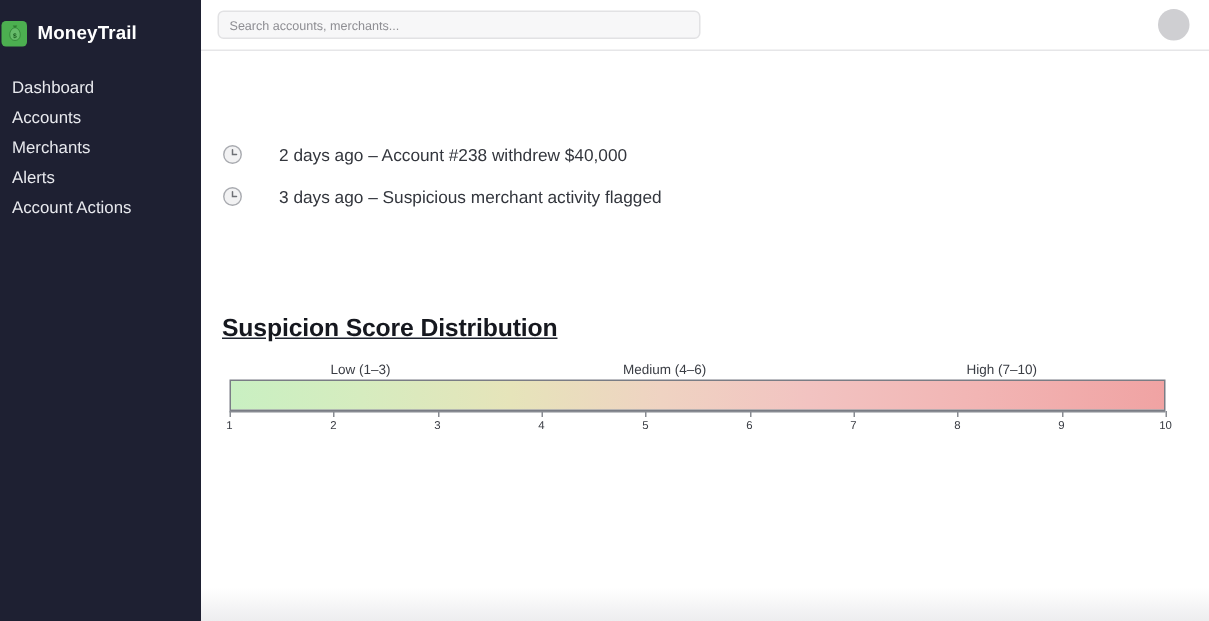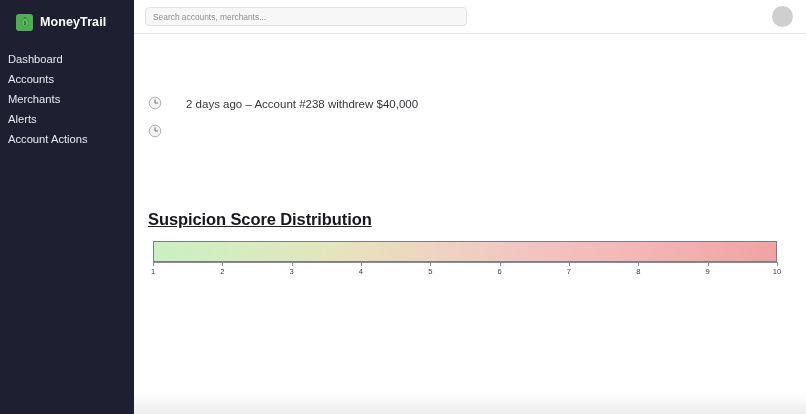--- a/index.html
+++ b/index.html
@@ -29,21 +29,21 @@
     background: #1e2032;
     display: flex;
     flex-direction: column;
     box-sizing: border-box;
     padding-top: 9px;
   }
   .brand {
     display: flex;
     align-items: center;
     gap: 7px;
-    padding: 0 0 0 16px;
+    padding: 0 0 0 1px;
     height: 26px;
   }
   .brand-icon {
     width: 17px;
     height: 17px;
     border-radius: 3px;
     background: #4caf50;
     display: flex;
     align-items: center;
     justify-content: center;
@@ -275,30 +275,36 @@
               <path d="M12 6.5V12h4.6" stroke="#6e7075" stroke-width="1.7" fill="none" stroke-linecap="round"></path>
             </svg>
             <span class="activity-text">2 days ago – Account #238 withdrew $40,000</span>
           </div>
 
           <div class="activity-item">
             <svg class="clock-icon" viewBox="0 0 24 24">
               <circle cx="12" cy="12" r="10" fill="#f2f2f3" stroke="#a9abb0" stroke-width="1.6"></circle>
               <path d="M12 6.5V12h4.6" stroke="#6e7075" stroke-width="1.7" fill="none" stroke-linecap="round"></path>
             </svg>
+            <span class="activity-text">3 days ago – Suspicious merchant activity flagged</span>
           </div>
 
         </div>
       </section>
 
       <section class="section-dist">
         <h2 class="section-title">Suspicion Score Distribution</h2>
 
         <div class="scale-wrap">
 
+          <div class="scale-labels">
+            <span class="scale-label" style="left:14.0%">Low (1–3)</span>
+            <span class="scale-label" style="left:46.5%">Medium (4–6)</span>
+            <span class="scale-label" style="left:82.5%">High (7–10)</span>
+          </div>
 
           <div class="scale-bar"></div>
 
           <div class="scale-axis">
             <div class="axis-line"></div>
 
             <div class="tick" style="left:0%"></div>
             <div class="tick" style="left:11.111%"></div>
             <div class="tick" style="left:22.222%"></div>
             <div class="tick" style="left:33.333%"></div>

